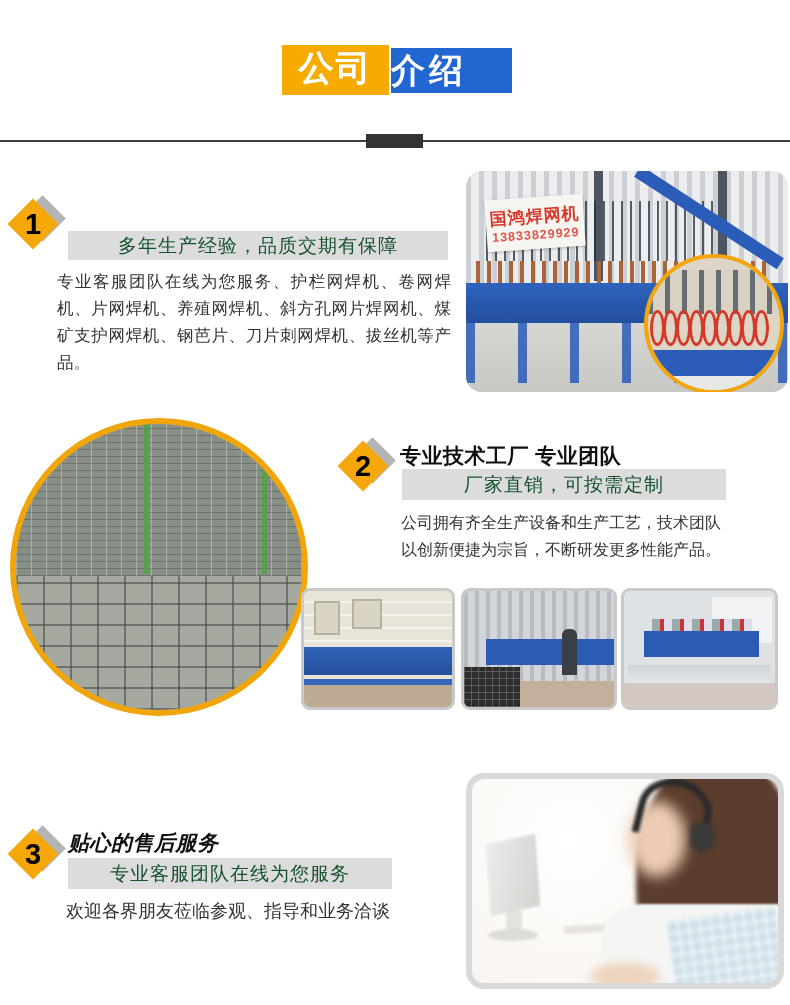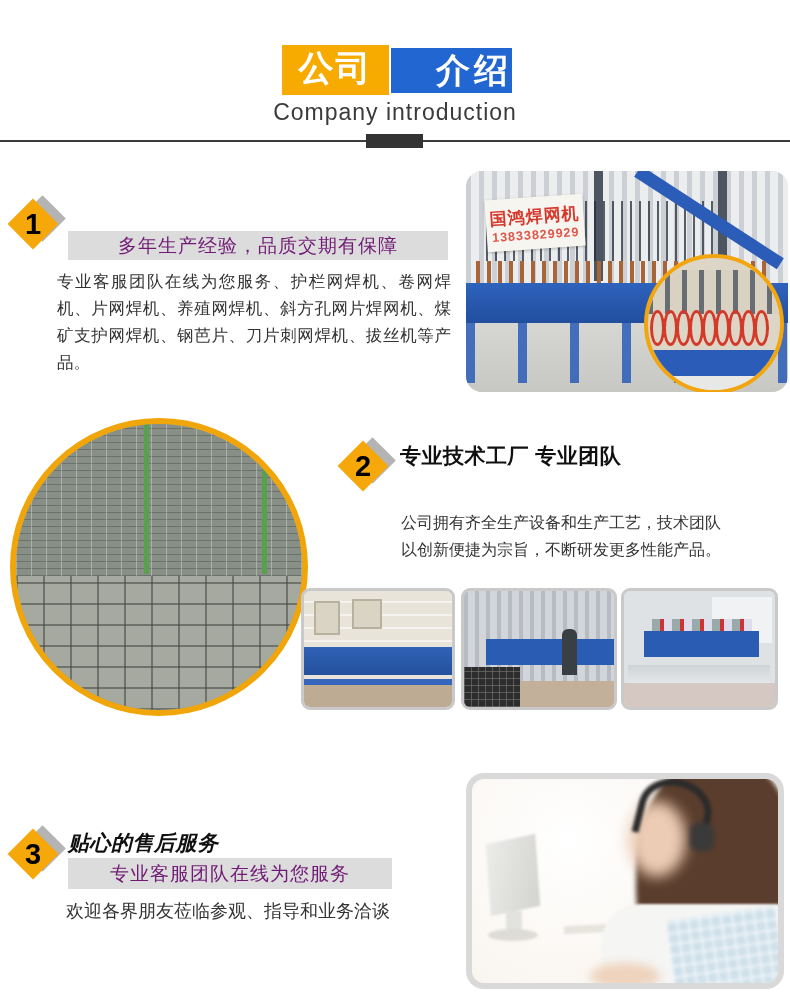--- a/index.html
+++ b/index.html
@@ -6,38 +6,38 @@
   html,body { background:#ffffff; }
   body { font-family:"Liberation Sans","DejaVu Sans",sans-serif; }
   .page { position:relative; width:790px; height:1005px; background:#fff; overflow:hidden; margin:0 auto; }
 
   
   .hdr-yellow { position:absolute; left:282px; top:45px; width:107px; height:50px;
     background:#F7AB00; color:#fff; font-weight:bold; font-size:35px; letter-spacing:2px;
     display:flex; align-items:flex-start; justify-content:center; }
   .hdr-blue { position:absolute; left:391px; top:48px; width:121px; height:45px;
     background:#2166D1; color:#fff; font-weight:bold; font-size:34px; letter-spacing:4px;
-    display:flex; align-items:center; justify-content:flex-end; }
+    display:flex; align-items:center; justify-content:flex-start; }
   .hdr-sub { position:absolute; left:0; top:99px; width:790px; text-align:center;
     font-size:23px; color:#3a3a3a; letter-spacing:1px; }
   .divider-line { position:absolute; left:0; top:140px; width:790px; height:2px; background:#3c3c3c; }
   .divider-block { position:absolute; left:366px; top:134px; width:57px; height:14px; background:#333333; }
 
   
   .badge { position:absolute; width:56px; height:56px; }
   .b-shadow { position:absolute; left:16px; top:6px; width:33px; height:33px;
     background:#b4b4b4; transform:rotate(45deg); }
   .b-main { position:absolute; left:5px; top:10px; width:36px; height:36px;
     background:#F6A70A; transform:rotate(45deg); }
   .b-num { position:absolute; left:5px; top:10px; width:36px; height:36px;
     display:flex; align-items:center; justify-content:center;
     font-size:29px; font-weight:bold; color:#000; }
 
   .sec-title { position:absolute; font-size:21px; font-weight:bold; color:#101010; letter-spacing:0.5px; }
-  .sec-bar { position:absolute; background:#DCDCDC; color:#701a75; font-size:19px;
+  .sec-bar { position:absolute; background:#DCDCDC; color:#14532d; font-size:19px;
     display:flex; align-items:center; justify-content:center; letter-spacing:1px; }
   .sec-body { position:absolute; color:#333; }
 
   #body1 { left:57px; top:268px; width:394px; font-size:16.5px; line-height:27px; text-align:justify; }
   #body2 { left:401px; top:509px; width:334px; font-size:16px; line-height:27px; }
   #body3 { left:53px; top:899px; width:350px; font-size:18px; text-align:center; }
 
   
   .photo1 { position:absolute; left:466px; top:171px; width:322px; height:221px;
     border-radius:16px; overflow:hidden; background:#e4e6e9; }
@@ -152,21 +152,20 @@
 <body>
 
 <div class="page">
 
   <div class="hdr-yellow">
     <span>公司</span>
   </div>
   <div class="hdr-blue">
     <span>介绍</span>
   </div>
-  <div class="hdr-sub">Company introduction</div>
   <div class="divider-line"></div>
   <div class="divider-block"></div>
 
   <div class="badge" style="left:10px; top:196px;">
     <div class="b-shadow"></div>
     <div class="b-main"></div>
     <div class="b-num">1</div>
   </div>
   <div class="sec-bar" style="left:68px; top:231px; width:380px; height:29px;">多年生产经验，品质交期有保障</div>
   <div class="sec-body" id="body1">专业客服团队在线为您服务、护栏网焊机、卷网焊机、片网焊机、养殖网焊机、斜方孔网片焊网机、煤矿支护网焊机、钢芭片、刀片刺网焊机、拔丝机等产品。</div>
@@ -209,20 +208,21 @@
     <div class="strap" style="left:128px;"></div>
     <div class="strap" style="left:246px;"></div>
   </div>
 
   <div class="badge" style="left:340px; top:438px;">
     <div class="b-shadow"></div>
     <div class="b-main"></div>
     <div class="b-num">2</div>
   </div>
   <div class="sec-title" style="left:400px; top:442px;">专业技术工厂 专业团队</div>
+  <div class="sec-bar" style="left:402px; top:469px; width:324px; height:31px;">厂家直销，可按需定制</div>
   <div class="sec-body" id="body2">公司拥有齐全生产设备和生产工艺，技术团队以创新便捷为宗旨，不断研发更多性能产品。</div>
 
   <div class="fphoto" style="left:301px; width:154px;">
     <div class="fwallA"></div>
     <div class="fwin" style="left:10px; top:10px; width:26px; height:34px;"></div>
     <div class="fwin" style="left:48px; top:8px; width:30px; height:30px;"></div>
     <div class="fmachA1"></div>
     <div class="fmachA2"></div>
     <div class="ffloorA"></div>
   </div>

